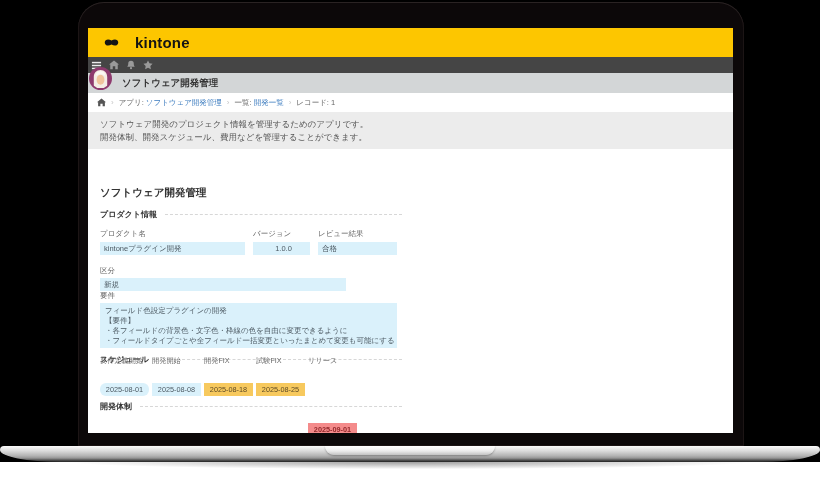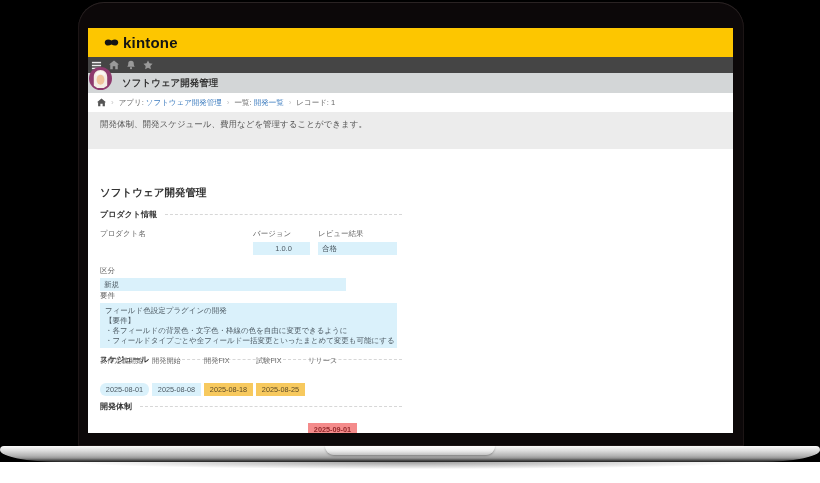--- a/index.html
+++ b/index.html
@@ -31,21 +31,21 @@
   .floor { position:absolute; left:0; top:462px; width:820px; height:21px; background:#fff; }
   .floor::before {
     content:""; position:absolute; left:0; top:0; width:100%; height:10px;
     background:radial-gradient(ellipse 58% 100% at 50% 0%, rgba(0,0,0,.38), rgba(0,0,0,0) 72%);
   }
 
   
   .screen { position:absolute; left:10px; top:26px; width:645px; height:405px; background:#fff; overflow:hidden; }
 
   .bar-yellow { position:absolute; left:0; top:0; width:645px; height:29px; background:#fdc600; }
-  .logo { position:absolute; left:16px; top:0; height:29px; display:flex; align-items:center; gap:4px; cursor:pointer; }
+  .logo { position:absolute; left:16px; top:0; height:29px; display:flex; align-items:center; gap:16px; cursor:pointer; }
   .logo-mark { width:15px; height:11px; display:block; }
   .logo-text { font-size:15px; font-weight:bold; color:#141414; letter-spacing:.2px; }
 
   .bar-toolbar { position:absolute; left:0; top:29px; width:645px; height:16px; background:#454545; display:flex; align-items:center; gap:6px; padding-left:3px; }
   .tb-icon { width:11px; height:11px; display:flex; align-items:center; justify-content:center; cursor:pointer; }
 
   .bar-apphead { position:absolute; left:0; top:45px; width:645px; height:20px; background:#d3d6d7; }
   .app-title { position:absolute; left:34px; top:0; height:20px; display:flex; align-items:center; font-size:9.5px; font-weight:bold; color:#333; }
   .avatar { position:absolute; left:1px; top:39px; width:23px; height:23px; cursor:pointer; }
 
@@ -158,36 +158,38 @@
           <span class="bc-link">開発一覧</span>
         </span>
         <span class="bc-sep">›</span>
         <span class="bc-item">
           <span>レコード:</span>
           <span>1</span>
         </span>
       </div>
 
       <div class="bar-desc">
+        <div>ソフトウェア開発のプロジェクト情報を管理するためのアプリです。</div>
         <div>開発体制、開発スケジュール、費用などを管理することができます。</div>
       </div>
 
       <div class="record-title">ソフトウェア開発管理</div>
 
       <div class="form">
 
         <div class="group-row" style="top:181px;">
           <span class="group-label">プロダクト情報</span>
           <span class="group-line"></span>
         </div>
 
         <span class="f-label" style="left:0; top:201px;">プロダクト名</span>
         <span class="f-label" style="left:153px; top:201px;">バージョン</span>
         <span class="f-label" style="left:218px; top:201px;">レビュー結果</span>
 
+        <div class="f-box" style="left:0; top:214px; width:145px;">kintoneプラグイン開発</div>
         <div class="f-box" style="left:153px; top:214px; width:57px;text-align:center;">1.0.0</div>
         <div class="f-box" style="left:218px; top:214px; width:79px;">合格</div>
 
         <span class="f-label" style="left:0; top:238px;">区分</span>
         <div class="f-box" style="left:0; top:250px; width:246px;">新規</div>
 
         <span class="f-label" style="left:0; top:263px;">要件</span>
         <div class="req-box">
           <div class="req-line">フィールド色設定プラグインの開発</div>
           <div class="req-line">【要件】</div>

